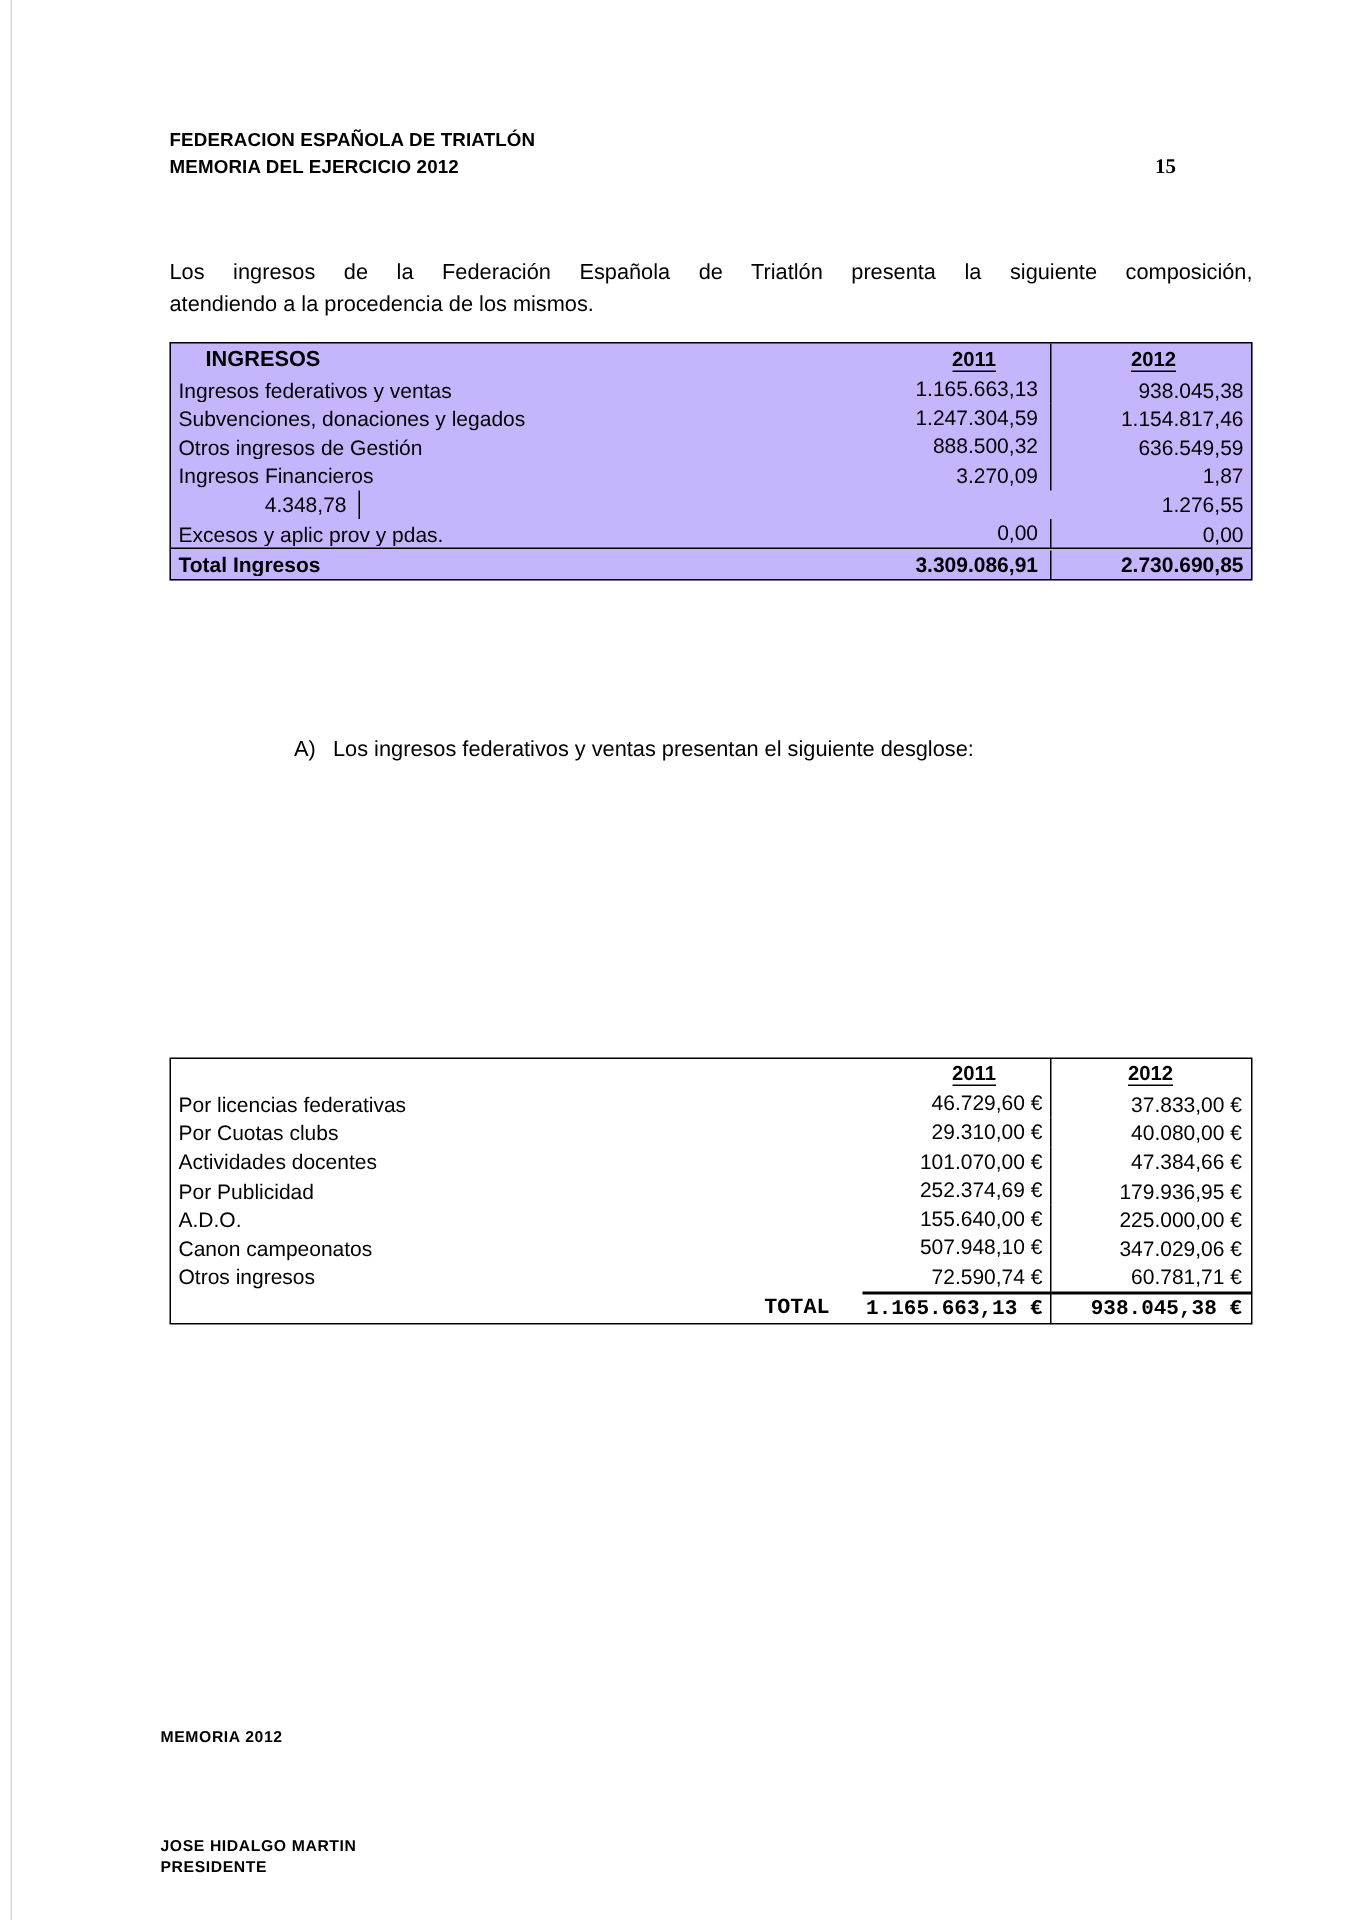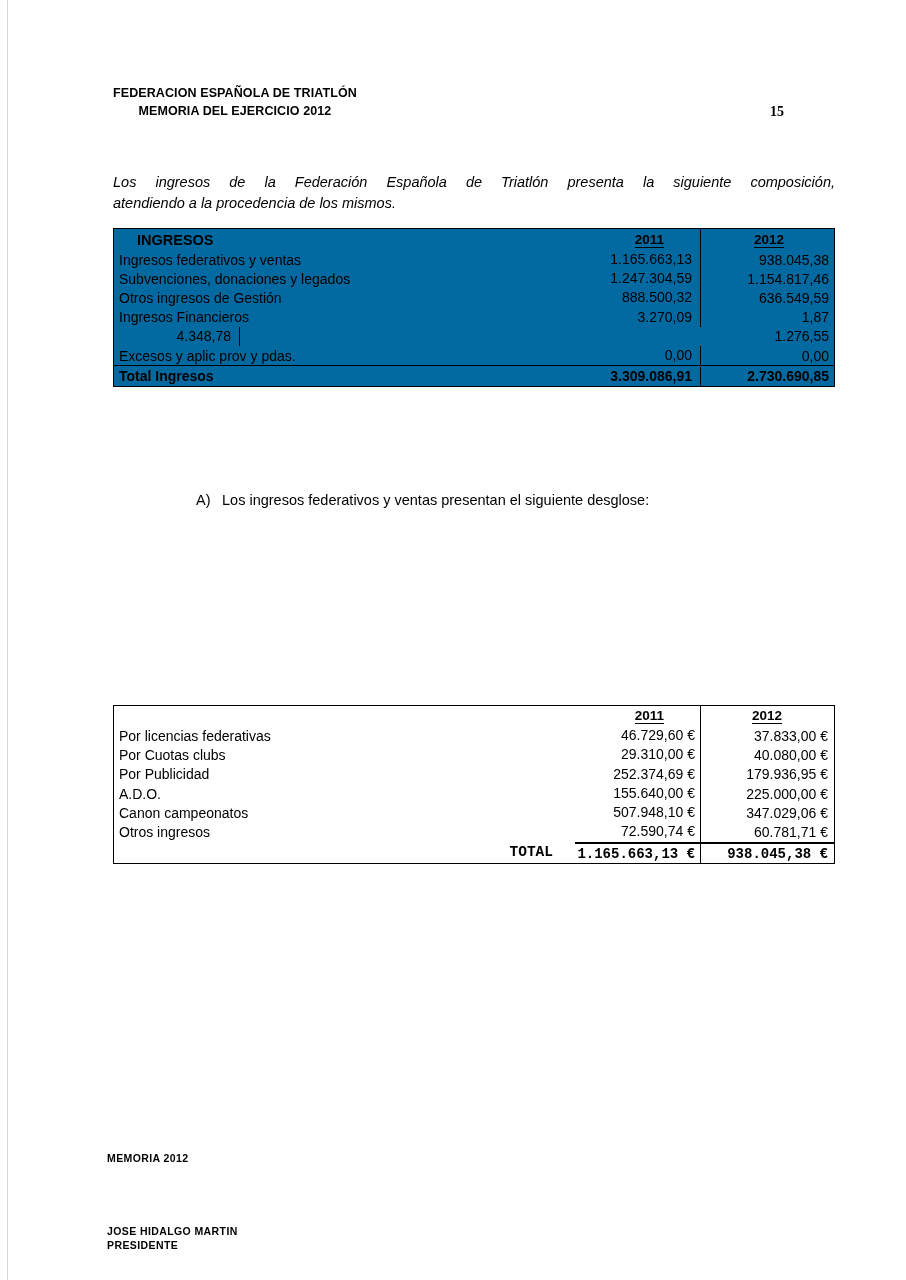--- a/index.html
+++ b/index.html
@@ -29,55 +29,53 @@
   }
 
   .doc-header {
     position: absolute;
     left: 113px;
     top: 84px;
     font-size: 12.5px;
     font-weight: bold;
     line-height: 18px;
     letter-spacing: 0.1px;
-    text-align: center;
   }
   .doc-header div { white-space: nowrap; }
 
   .page-number {
     position: absolute;
     left: 770px;
     top: 104px;
     font-family: "Liberation Serif", serif;
     font-size: 14px;
     font-weight: bold;
   }
 
   .intro {
     position: absolute;
     left: 113px;
     top: 172px;
     width: 722px;
     font-size: 14.5px;
     line-height: 21px;
     text-align: justify;
-    font-style: italic;
   }
   .intro .l1 { text-align: justify; text-align-last: justify; }
   .intro .l2 { text-align: left; }
 
   
   .table1 {
     position: absolute;
     left: 113px;
     top: 228px;
     width: 722px;
     border: 1.6px solid #000;
     box-sizing: border-box;
-    background: #0369a1;
+    background: #c4b5fd;
   }
   .t1row {
     display: flex;
     height: 19.2px;
     align-items: center;
     font-size: 14px;
   }
   .t1row .c-label {
     flex: 0 0 461px;
     padding-left: 5px;
@@ -309,20 +307,25 @@
       <div class="c-2011">46.729,60 €</div>
       <div class="c-2012">37.833,00 €</div>
     </div>
 
     <div class="t2row">
       <div class="c-label">Por Cuotas clubs</div>
       <div class="c-2011">29.310,00 €</div>
       <div class="c-2012">40.080,00 €</div>
     </div>
 
+    <div class="t2row">
+      <div class="c-label">Actividades docentes</div>
+      <div class="c-2011">101.070,00 €</div>
+      <div class="c-2012">47.384,66 €</div>
+    </div>
 
     <div class="t2row">
       <div class="c-label">Por Publicidad</div>
       <div class="c-2011">252.374,69 €</div>
       <div class="c-2012">179.936,95 €</div>
     </div>
 
     <div class="t2row">
       <div class="c-label">A.D.O.</div>
       <div class="c-2011">155.640,00 €</div>

